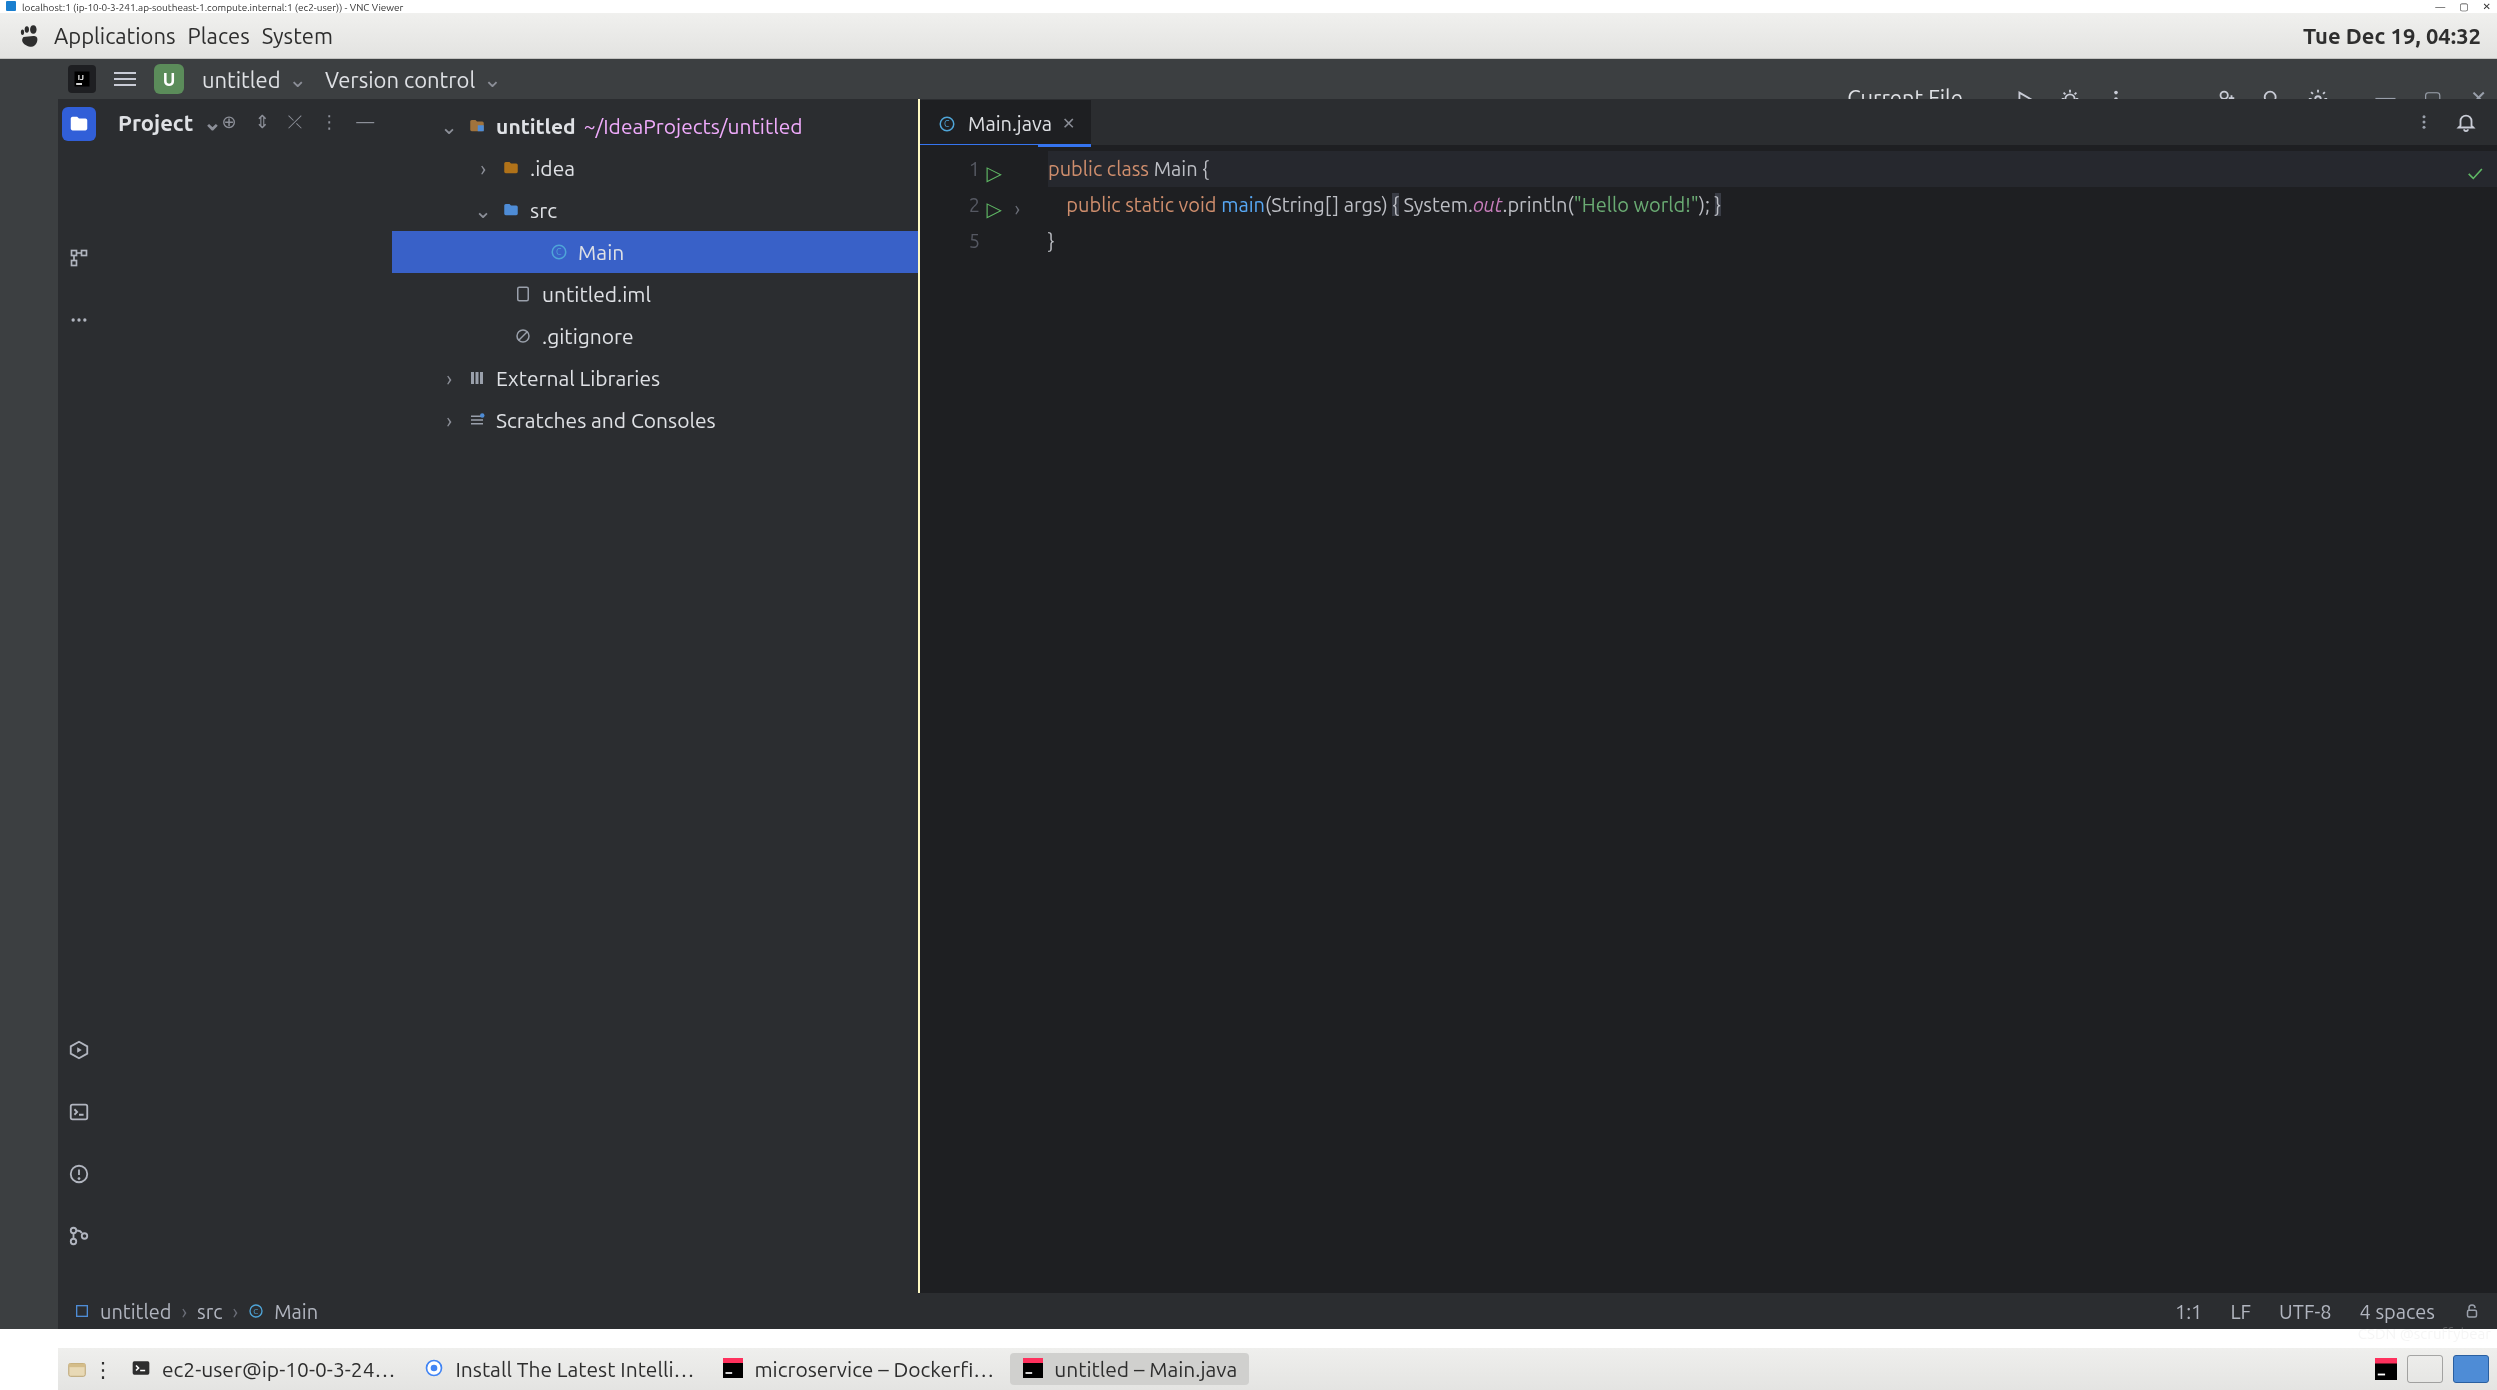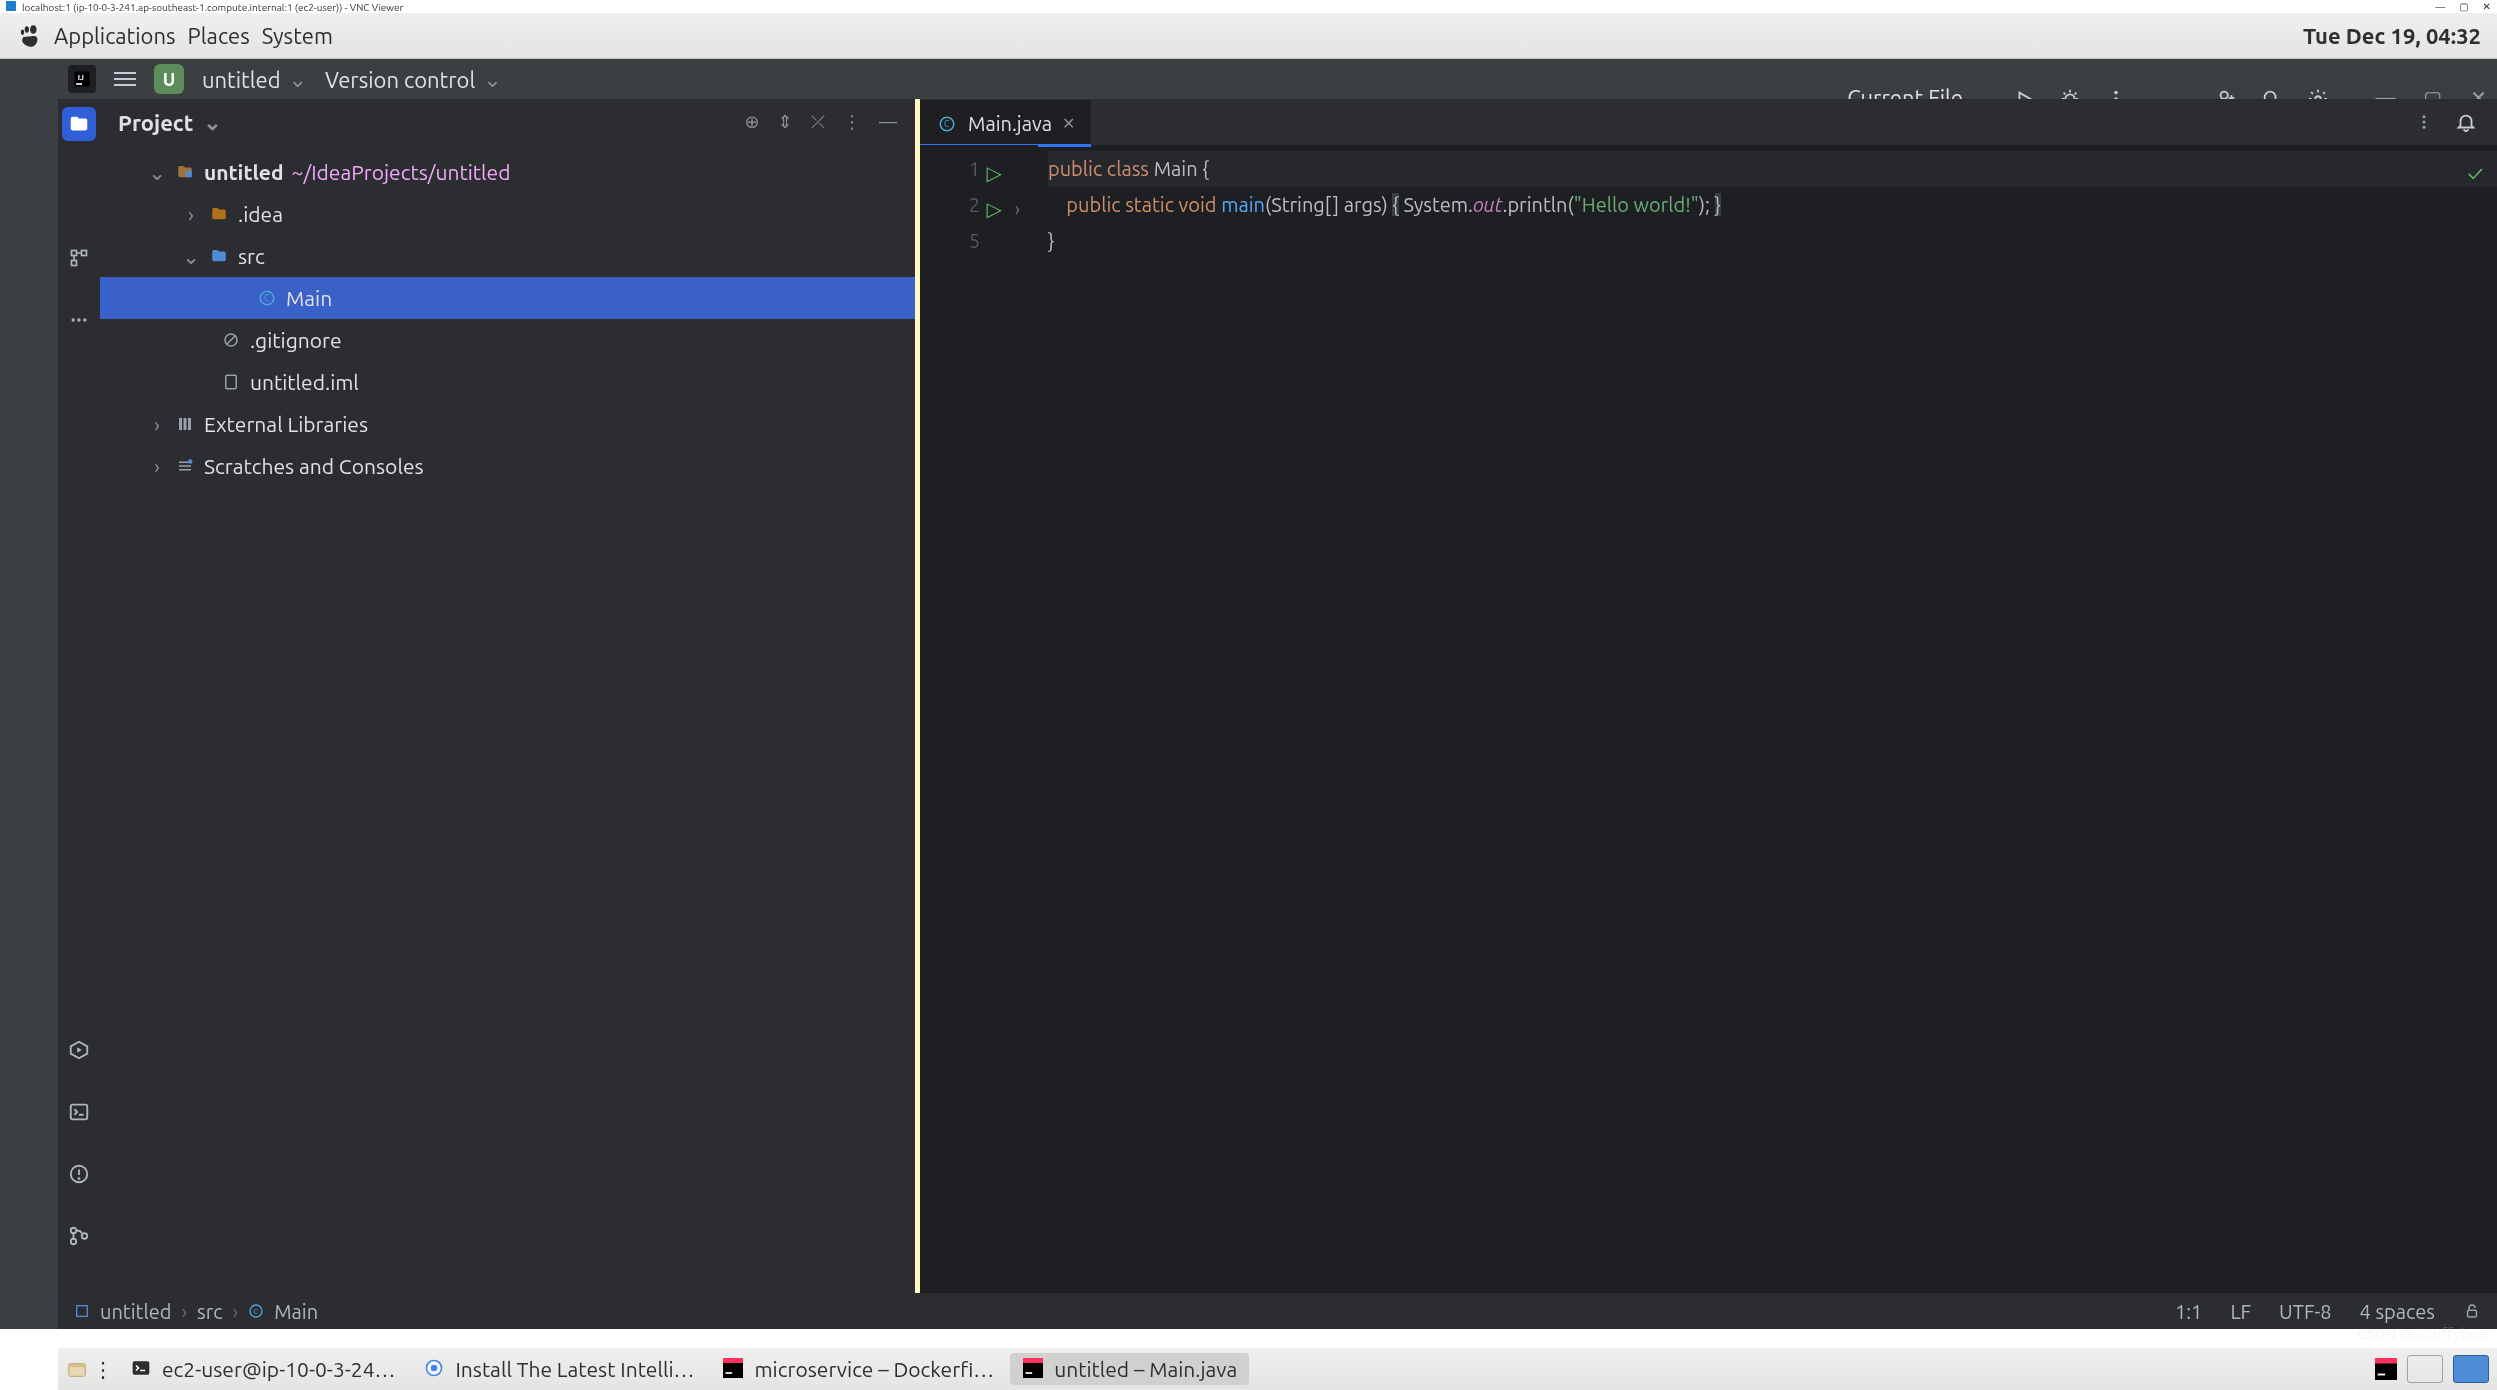--- a/index.html
+++ b/index.html
@@ -29,21 +29,21 @@
 .tb-icon { width:22px; height:22px; color:#c9ccd6; cursor:pointer; display:flex; align-items:center; justify-content:center; }
 .wc { display:flex; gap:28px; margin-left:22px; }
 .wc-btn { color:#9aa0ab; font-size:20px; cursor:pointer; }
 
 .ide-body { flex:1; display:flex; min-height:0; }
 .left-rail { width:42px; background:#2b2d30; display:flex; flex-direction:column; align-items:center; padding-top:8px; gap:28px; }
 .rail-btn { width:34px; height:34px; border-radius:6px; display:flex; align-items:center; justify-content:center; cursor:pointer; color:#b1b5bf; }
 .rail-btn.active { background:#315fd8; color:#fff; }
 .rail-spacer { flex:1; }
 
-.project-panel { width:820px; background:#2b2d30; border-right:5px solid #fef9c3; display:flex; flex-direction:column; }
+.project-panel { width:820px; background:#2b2d30; border-right:2px solid #fef9c3; display:flex; }
 .project-header { height:46px; display:flex; align-items:center; padding:0 18px; justify-content:space-between; }
 .ph-left { display:flex; align-items:center; gap:10px; font-size:22px; font-weight:600; }
 .ph-icons { display:flex; gap:18px; color:#8c8f98; }
 .ph-icons span { cursor:pointer; font-size:18px; }
 .tree { padding:6px 0; font-size:21px; overflow:auto; flex:1; }
 .tree-row { display:flex; align-items:center; height:42px; padding-left:0; gap:8px; cursor:pointer; white-space:nowrap; }
 .tree-row.sel { background:#3961c8; }
 .tree-indent { display:inline-block; }
 .tree-chev { width:18px; text-align:center; color:#8c8f98; }
 .tree-icon { width:22px; display:flex; align-items:center; justify-content:center; }
@@ -303,34 +303,34 @@
                 <circle cx="12" cy="12" r="9" fill="none" stroke="#4fa5d8" stroke-width="2"></circle>
                 <text x="8" y="16" font-size="12" fill="#4fa5d8" font-family="sans-serif">C</text>
               </svg>
             </span>
           <span class="tree-label">Main</span>
         </div>
         <div class="tree-row">
           <span class="tree-indent" style="width:112px"></span>
           <span class="tree-icon">
               <svg width="18" height="18" viewBox="0 0 24 24">
+                <rect x="5" y="3" width="14" height="18" rx="2" fill="none" stroke="#9aa0ab" stroke-width="2"></rect>
+              </svg>
+            </span>
+          <span class="tree-label">untitled.iml</span>
+        </div>
+        <div class="tree-row">
+          <span class="tree-indent" style="width:112px"></span>
+          <span class="tree-icon">
+              <svg width="18" height="18" viewBox="0 0 24 24">
                 <circle cx="12" cy="12" r="8" fill="none" stroke="#9aa0ab" stroke-width="2"></circle>
                 <path stroke="#9aa0ab" stroke-width="2" d="M6 18L18 6"></path>
               </svg>
             </span>
           <span class="tree-label">.gitignore</span>
-        </div>
-        <div class="tree-row">
-          <span class="tree-indent" style="width:112px"></span>
-          <span class="tree-icon">
-              <svg width="18" height="18" viewBox="0 0 24 24">
-                <rect x="5" y="3" width="14" height="18" rx="2" fill="none" stroke="#9aa0ab" stroke-width="2"></rect>
-              </svg>
-            </span>
-          <span class="tree-label">untitled.iml</span>
         </div>
         <div class="tree-row">
           <span class="tree-indent" style="width:40px"></span>
             <span class="tree-chev">›</span>
           <span class="tree-icon">
               <svg width="18" height="18" viewBox="0 0 24 24">
                 <rect x="4" y="4" width="4" height="16" fill="#9aa0ab"></rect>
                 <rect x="10" y="4" width="4" height="16" fill="#9aa0ab"></rect>
                 <rect x="16" y="4" width="4" height="16" fill="#9aa0ab"></rect>
               </svg>

